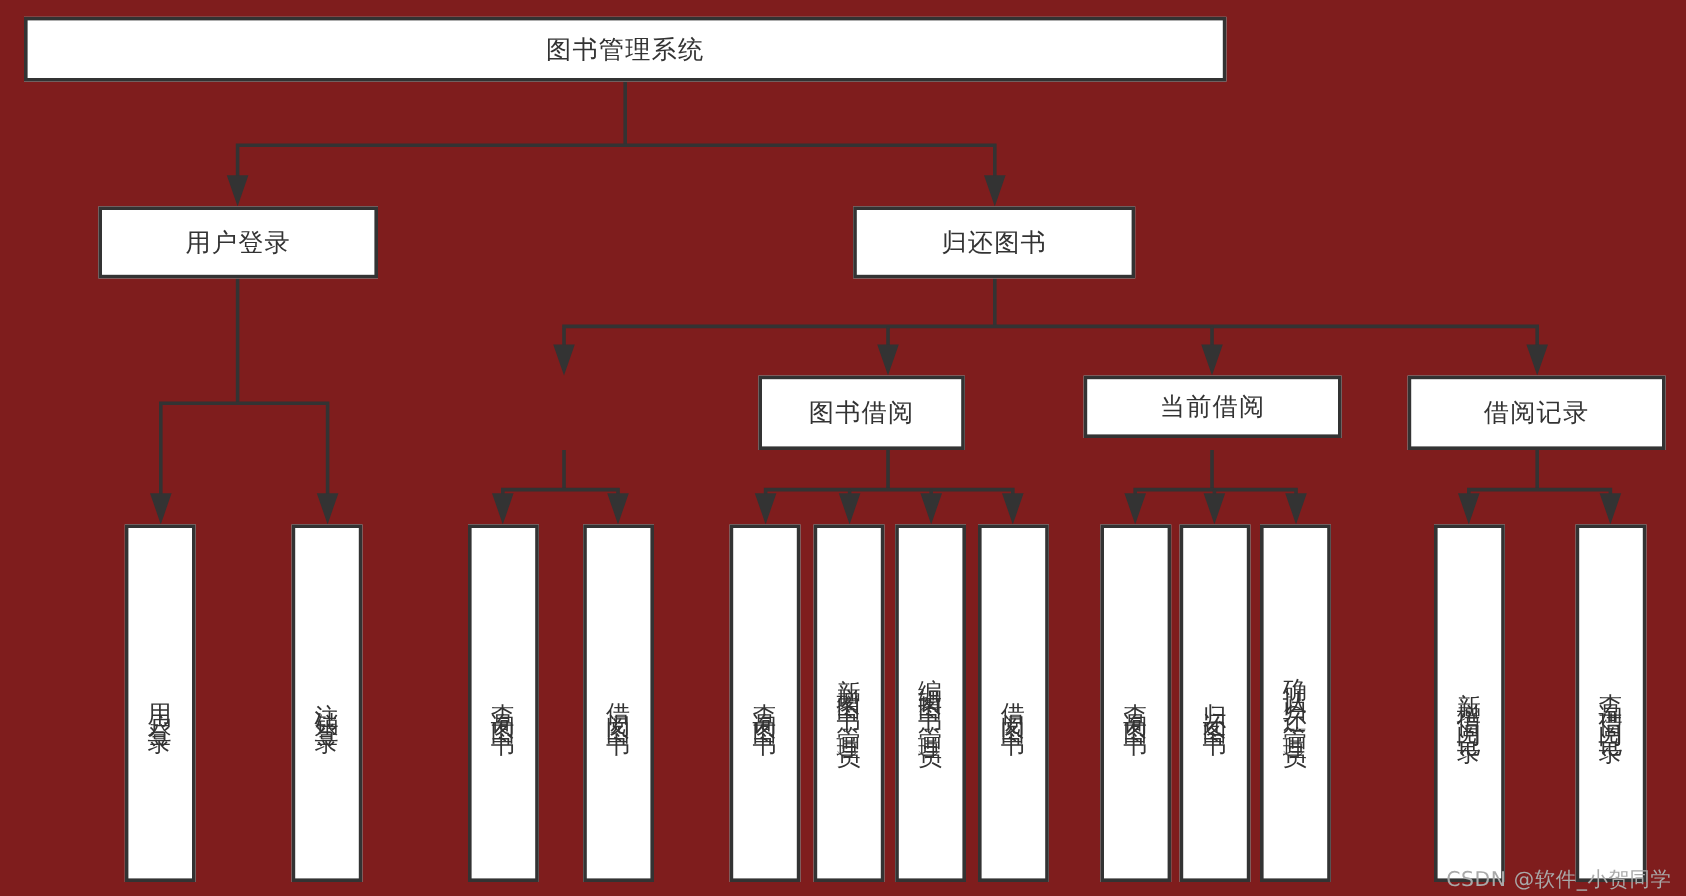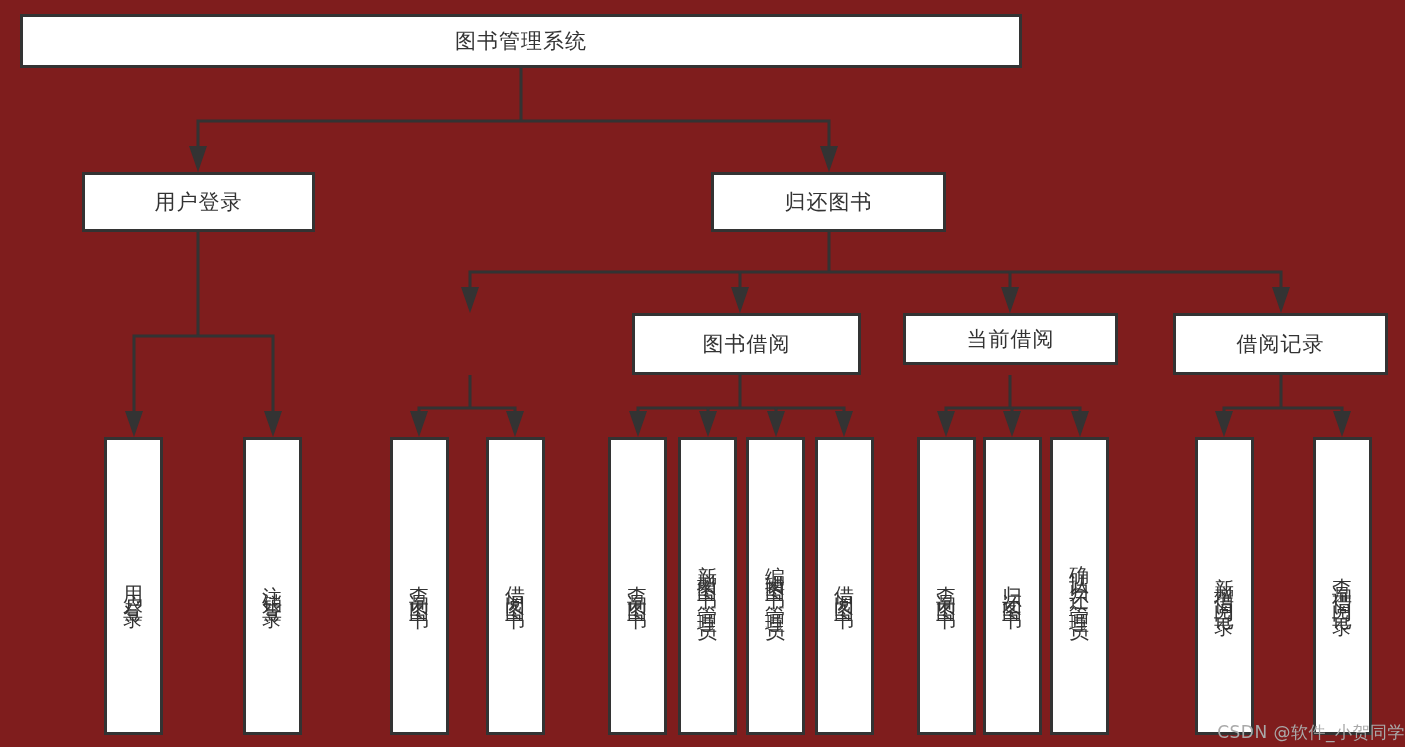--- a/index.html
+++ b/index.html
@@ -26,21 +26,21 @@
   .h-box { font-size: 21px; letter-spacing: 1px; white-space: nowrap; }
   .v-box {
     writing-mode: vertical-rl;
     text-orientation: upright;
     font-size: 20px;
     letter-spacing: 8px;
     line-height: 1;
   }
   .watermark {
     position: absolute;
-    right: 0;
+    right: 12px;
     bottom: 3px;
     font-size: 17px;
     color: #a9a9a9;
     letter-spacing: 0.5px;
     z-index: 5;
     white-space: nowrap;
   }
 </style>
 </head>
 <body>
@@ -97,21 +97,21 @@
       <polygon points="1215,411 1233,411 1224,437"></polygon>
       <polygon points="1333,411 1351,411 1342,437"></polygon>
     </g>
   </svg>
 
   <div class="box h-box" style="left:20px; top:14px; width:1002px; height:54px">图书管理系统</div>
 
   <div class="box h-box" style="left:82px; top:172px; width:233px; height:60px">用户登录</div>
   <div class="box h-box" style="left:711px; top:172px; width:235px; height:60px">归还图书</div>
 
-  <div class="box h-box" style="left:632px; top:313px; width:229px; height:62px">图书借阅</div>
+  <div class="box h-box" style="left:632px; top:313px; width:172px; height:62px">图书借阅</div>
   <div class="box h-box" style="left:903px; top:313px; width:215px; height:52px">当前借阅</div>
   <div class="box h-box" style="left:1173px; top:313px; width:215px; height:62px">借阅记录</div>
 
   <div class="box v-box" style="left:104px; top:437px; width:59px; height:298px">用户登录</div>
   <div class="box v-box" style="left:243px; top:437px; width:59px; height:298px">注销登录</div>
 
   <div class="box v-box" style="left:390px; top:437px; width:59px; height:298px">查询图书</div>
   <div class="box v-box" style="left:486px; top:437px; width:59px; height:298px">借阅图书</div>
 
   <div class="box v-box" style="left:608px; top:437px; width:59px; height:298px">查询图书</div>

